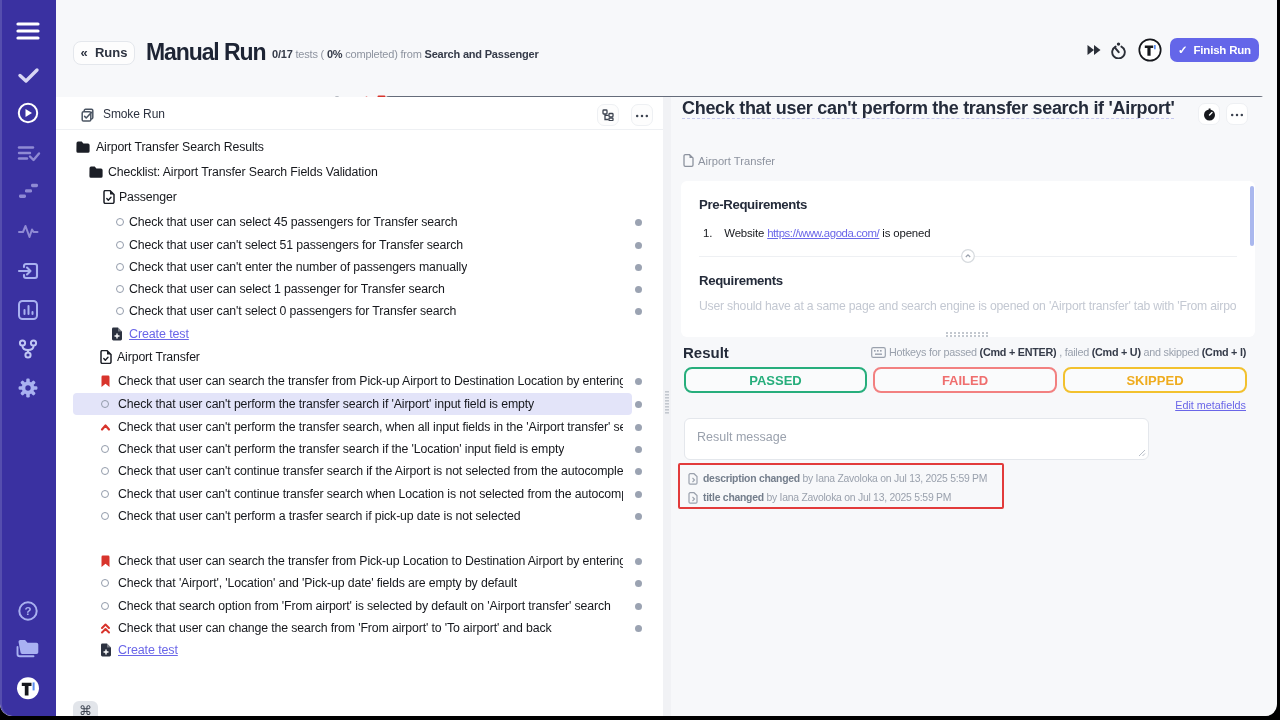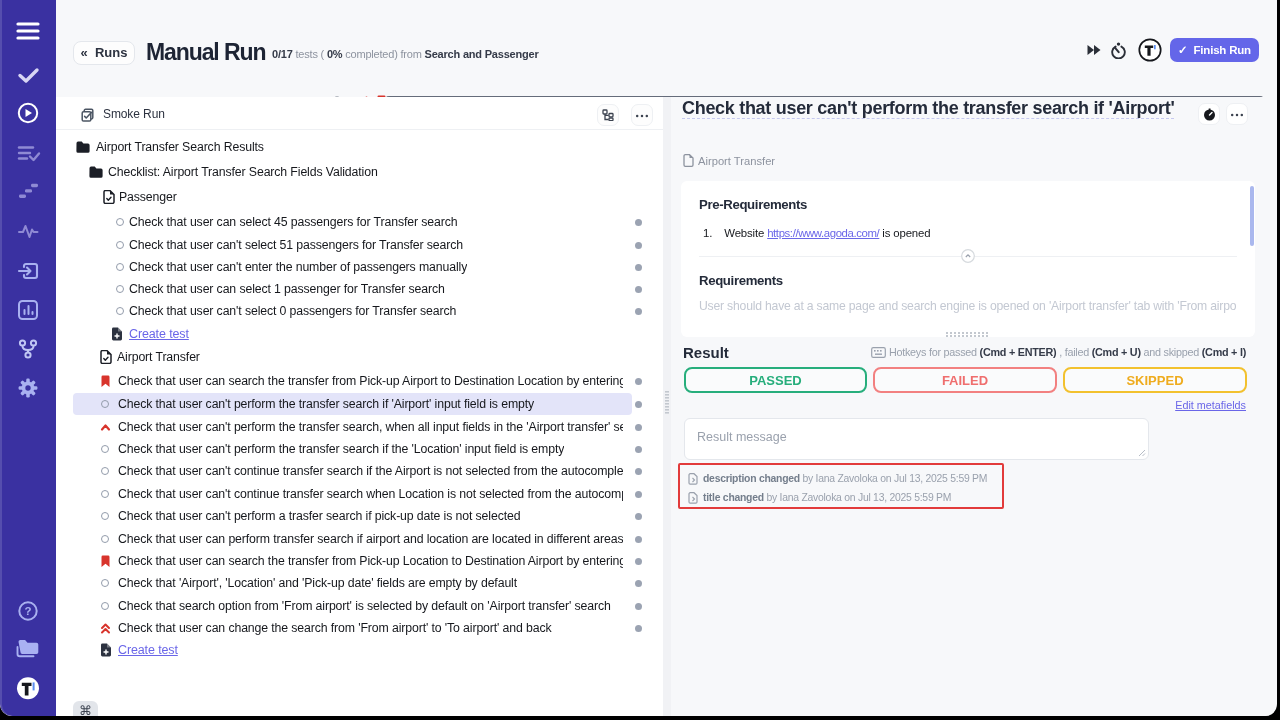--- a/index.html
+++ b/index.html
@@ -346,25 +346,20 @@
       <div class="row" style="top:386px">
           <span class="circ" style="left:45px"></span>
           <span class="txt" style="left:62px">Check that user can't continue transfer search when Location is not selected from the autocomplete list</span>
           <span class="gdot"></span>
         </div>
       <div class="row" style="top:408px">
           <span class="circ" style="left:45px"></span>
           <span class="txt" style="left:62px">Check that user can't perform a trasfer search if pick-up date is not selected</span>
           <span class="gdot"></span>
         </div>
-      <div class="row" style="top:431px">
-          <span class="circ" style="left:45px"></span>
-          <span class="txt" style="left:62px">Check that user can perform transfer search if airport and location are located in different areas</span>
-          <span class="gdot"></span>
-        </div>
       <div class="row" style="top:453px">
           <svg style="left:44px;top:5px" width="11" height="13">
             <use href="#i-bm"></use>
           </svg>
           <span class="txt" style="left:62px">Check that user can search the transfer from Pick-up Location to Destination Airport by entering the location name</span>
           <span class="gdot"></span>
         </div>
       <div class="row" style="top:475px">
           <span class="circ" style="left:45px"></span>
           <span class="txt" style="left:62px">Check that 'Airport', 'Location' and 'Pick-up date' fields are empty by default</span>

